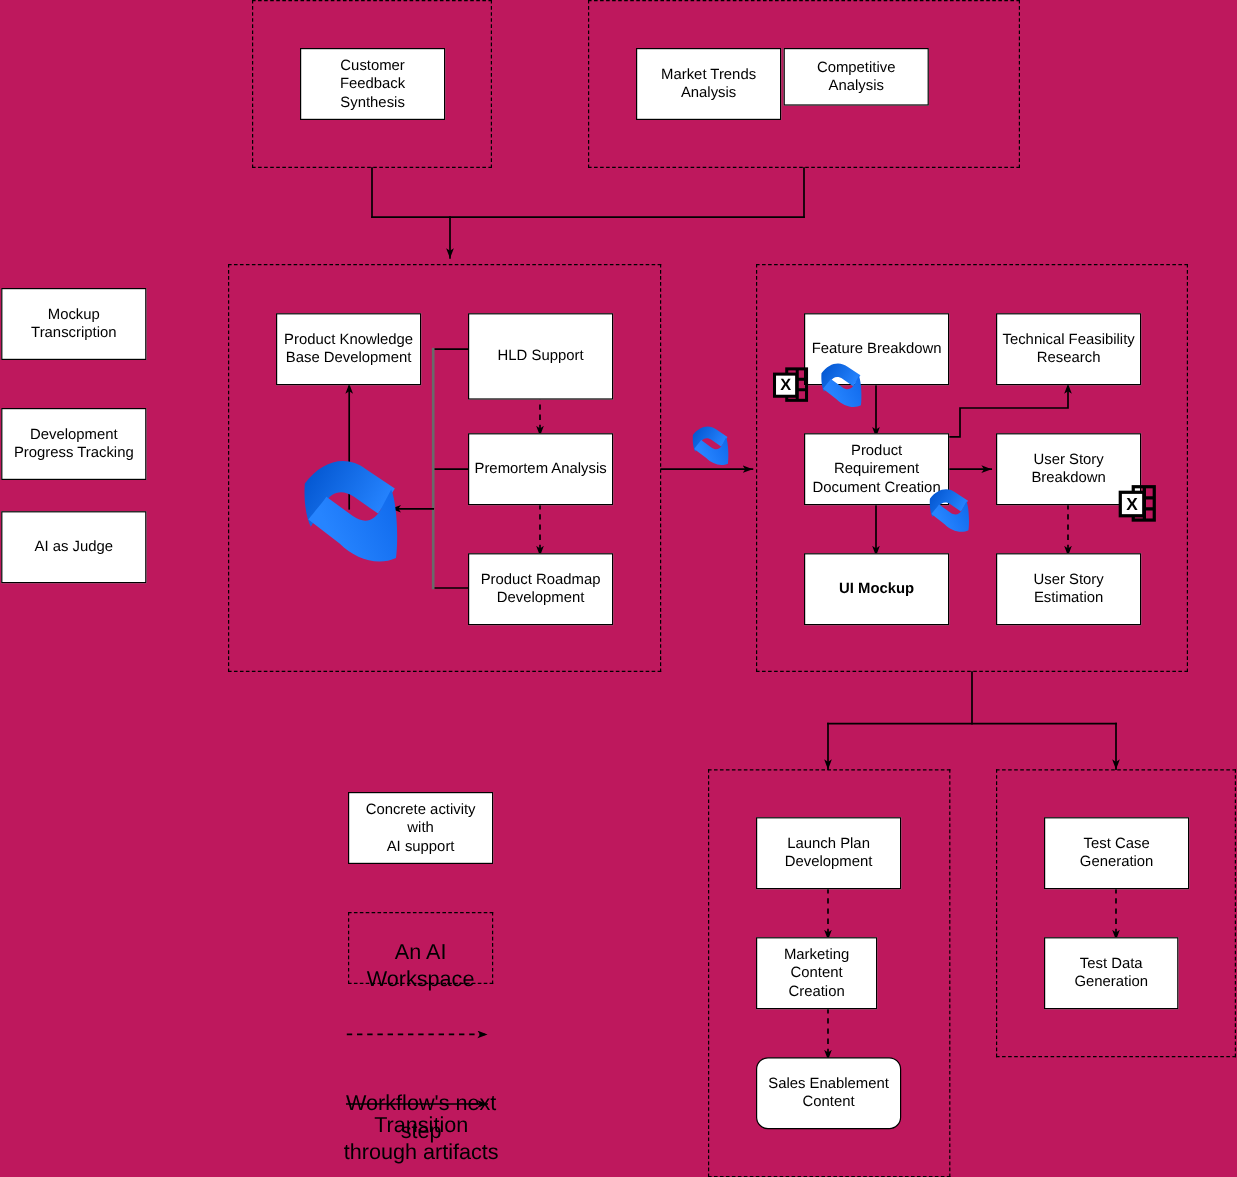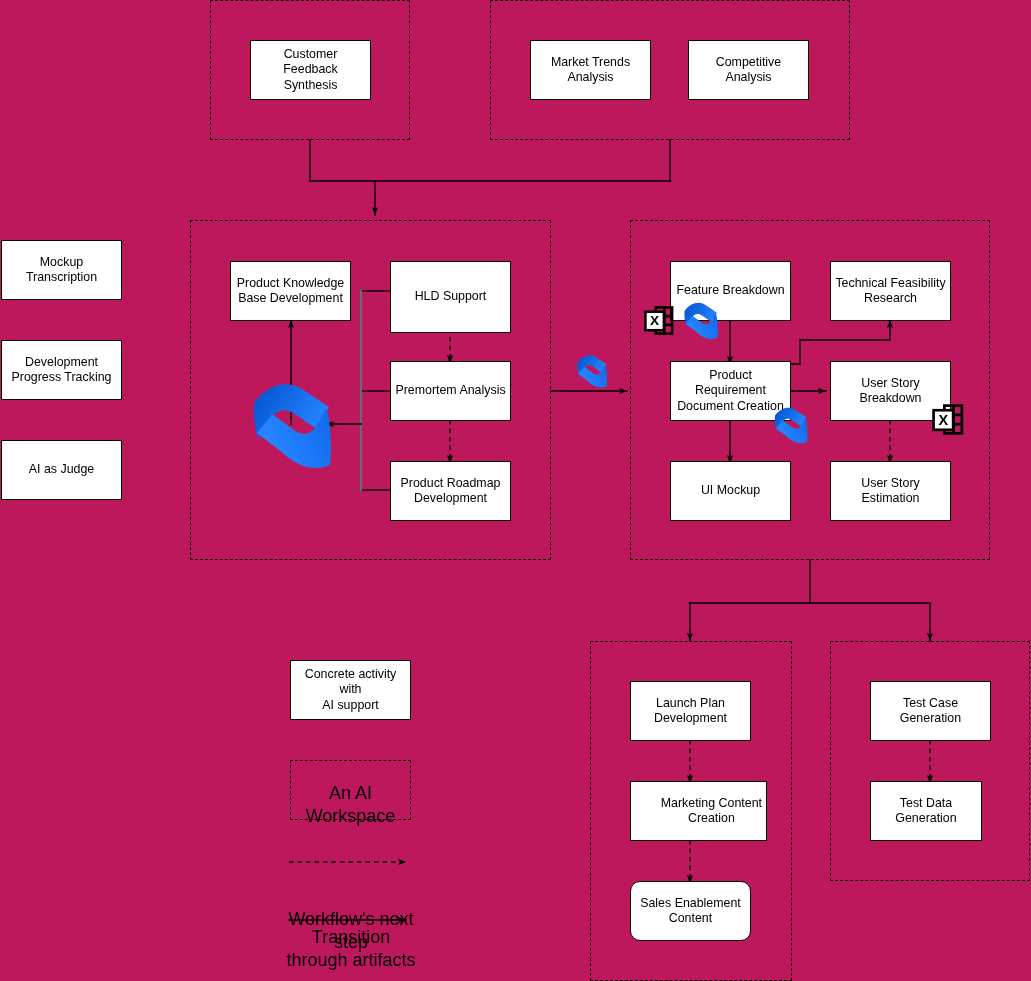--- a/index.html
+++ b/index.html
@@ -135,32 +135,32 @@
   <div class="workspace" style="left:830px; top:641px; width:200px; height:240px;"></div>
 
   <div class="node" style="left:250px; top:40px; width:121px; height:60px;">
     <span style="white-space:pre-line;">Customer Feedback
 Synthesis</span>
   </div>
   <div class="node" style="left:530px; top:40px; width:121px; height:60px;">
     <span style="white-space:pre-line;">Market Trends
 Analysis</span>
   </div>
-  <div class="node" style="left:688px; top:40px; width:121px; height:60px;">
+  <div class="node" style="left:653px; top:40px; width:121px; height:48px;">
     <span style="white-space:pre-line;">Competitive Analysis</span>
   </div>
 
   <div class="node" style="left:1px; top:240px; width:121px; height:60px;">
     <span style="white-space:pre-line;">Mockup Transcription</span>
   </div>
   <div class="node" style="left:1px; top:340px; width:121px; height:60px;">
     <span style="white-space:pre-line;">Development
 Progress Tracking</span>
   </div>
-  <div class="node" style="left:1px; top:440px; width:121px; height:60px;">
+  <div class="node" style="left:1px; top:426px; width:121px; height:60px;">
     <span style="white-space:pre-line;">AI as Judge</span>
   </div>
 
   <div class="node" style="left:230px; top:261px; width:121px; height:60px;">
     <span style="white-space:pre-line;">Product Knowledge
 Base Development</span>
   </div>
   <div class="node" style="left:390px; top:261px; width:121px; height:72px;">
     <span style="white-space:pre-line;">HLD Support</span>
   </div>
@@ -180,32 +180,32 @@
 Document Creation</span>
   </div>
   <div class="node" style="left:830px; top:261px; width:121px; height:60px;">
     <span style="white-space:pre-line;">Technical Feasibility
 Research</span>
   </div>
   <div class="node" style="left:830px; top:361px; width:121px; height:60px;">
     <span style="white-space:pre-line;">User Story
 Breakdown</span>
   </div>
-  <div class="node" style="left:670px; top:461px; width:121px; height:60px;">
+  <div class="node" style="left:670px; top:461px; width:121px; height:60px;font-weight:bold;">
     <span style="white-space:pre-line;">UI Mockup</span>
   </div>
   <div class="node" style="left:830px; top:461px; width:121px; height:60px;">
     <span style="white-space:pre-line;">User Story Estimation</span>
   </div>
 
   <div class="node" style="left:630px; top:681px; width:121px; height:60px;">
     <span style="white-space:pre-line;">Launch Plan
 Development</span>
   </div>
-  <div class="node" style="left:630px; top:781px; width:137px; height:60px;justify-content:flex-end;">
+  <div class="node" style="left:630px; top:781px; width:101px; height:60px;justify-content:flex-end;">
     <span style="white-space:pre-line;">Marketing Content
 Creation</span>
   </div>
   <div class="node" style="left:630px; top:881px; width:121px; height:60px;border-radius:10px;">
     <span style="white-space:pre-line;">Sales Enablement
 Content</span>
   </div>
 
   <div class="node" style="left:870px; top:681px; width:121px; height:60px;">
     <span style="white-space:pre-line;">Test Case Generation</span>

